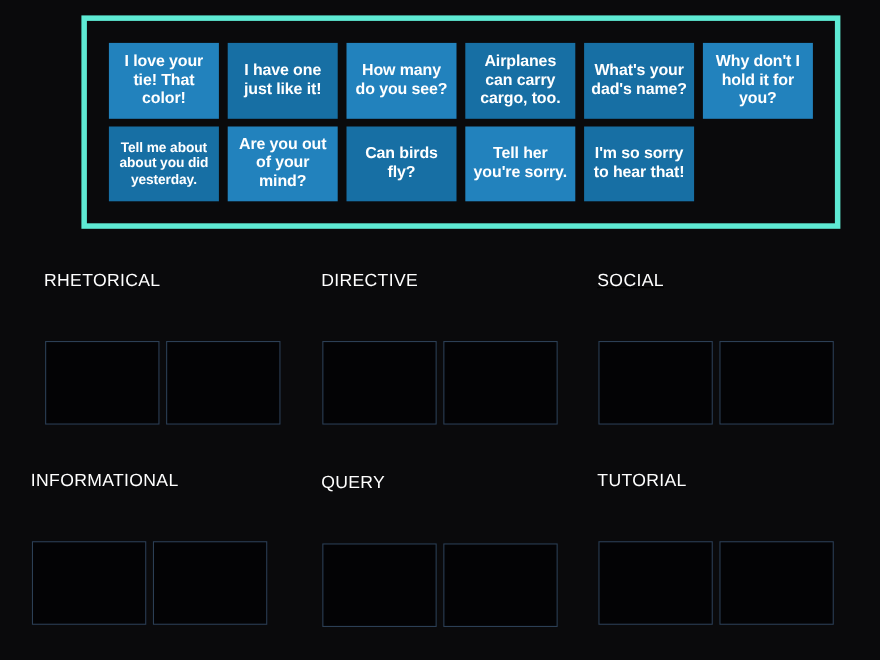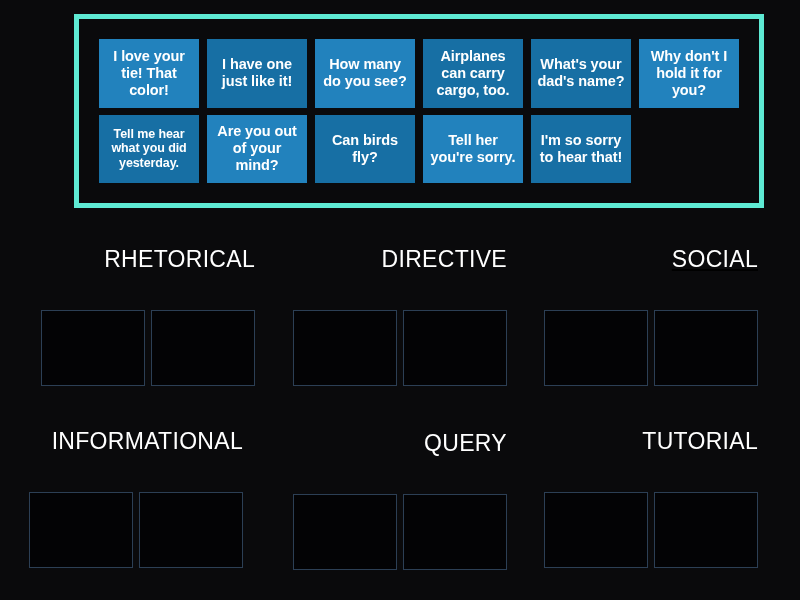--- a/index.html
+++ b/index.html
@@ -61,24 +61,24 @@
   .tile.small { font-size: 12.5px; }
 
   
   .category {
     position: absolute;
     width: 215px;
   }
 
   .category-label {
     color: #ffffff;
-    font-size: 23px;
+    font-size: 16px;
     font-weight: 400;
     letter-spacing: 0.3px;
-    text-align: right;
+    text-align: left;
     white-space: nowrap;
     line-height: 1;
     height: 26px;
   }
 
   .dropzones {
     margin-top: 36px;
     display: flex;
     gap: 6px;
     justify-content: center;
@@ -106,21 +106,21 @@
 <div id="tile-bank">
   <div id="tile-grid">
 
     <div class="tile alt">I love your tie! That color!</div>
     <div class="tile dark">I have one just like it!</div>
     <div class="tile alt">How many do you see?</div>
     <div class="tile dark">Airplanes can carry cargo, too.</div>
     <div class="tile dark">What's your dad's name?</div>
 
     <div class="tile alt">Why don't I hold it for you?</div>
-    <div class="tile dark small">Tell me hear what you did yesterday.</div>
+    <div class="tile dark small">Tell me about about you did yesterday.</div>
     <div class="tile alt">Are you out of your mind?</div>
     <div class="tile dark">Can birds fly?</div>
     <div class="tile alt">Tell her you're sorry.</div>
     <div class="tile dark">I'm so sorry to hear that!</div>
 
   </div>
 </div>
 
 <div class="category" id="cat-rhetorical">
   <div class="category-label">RHETORICAL</div>

